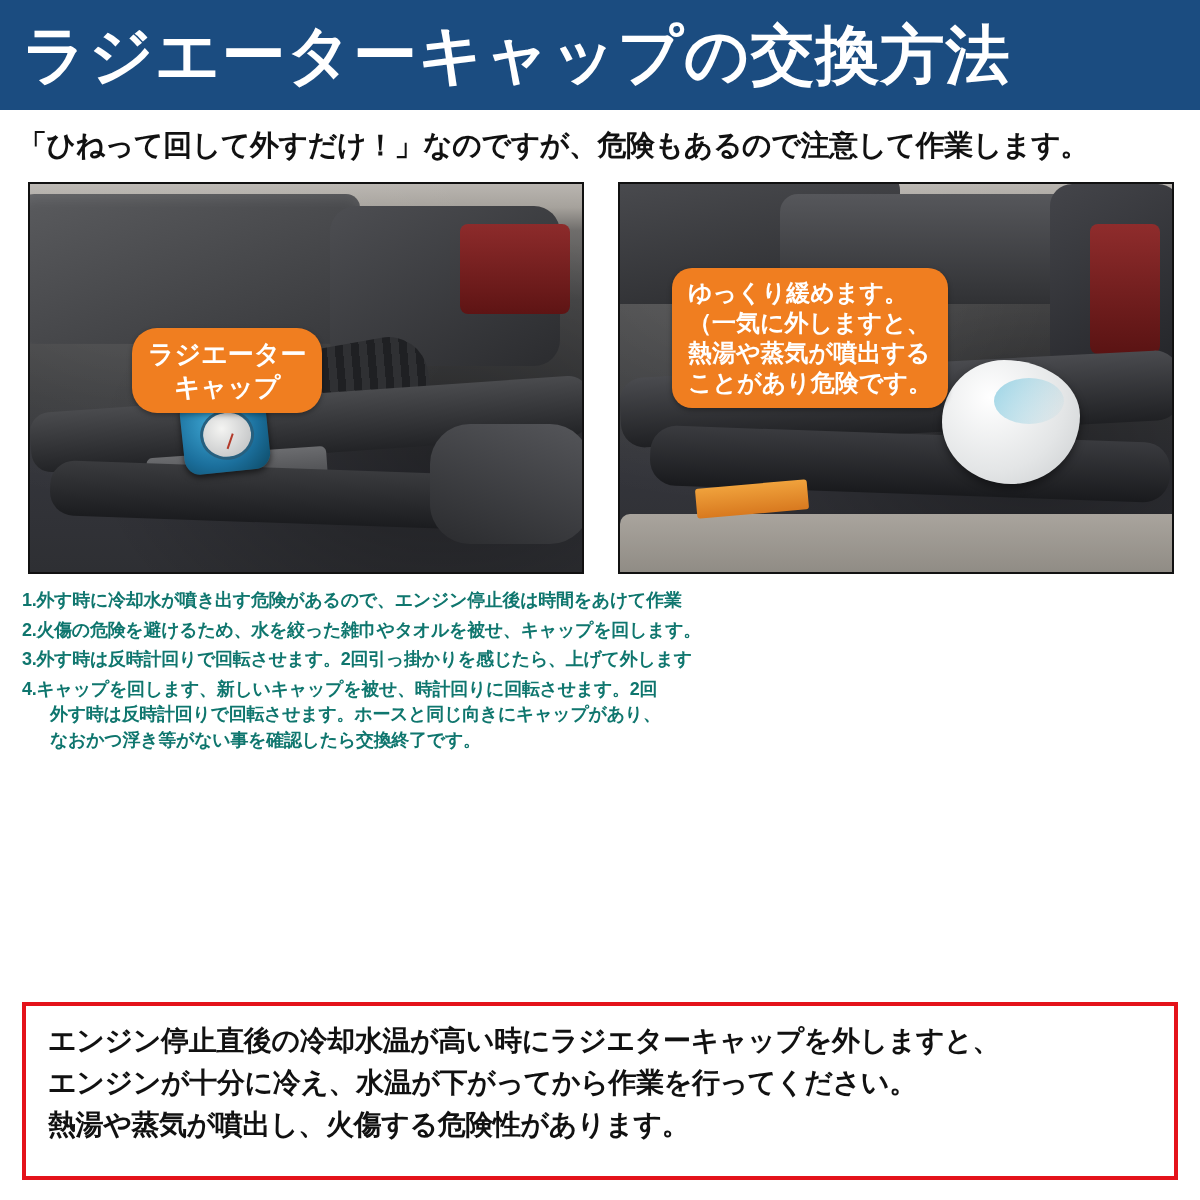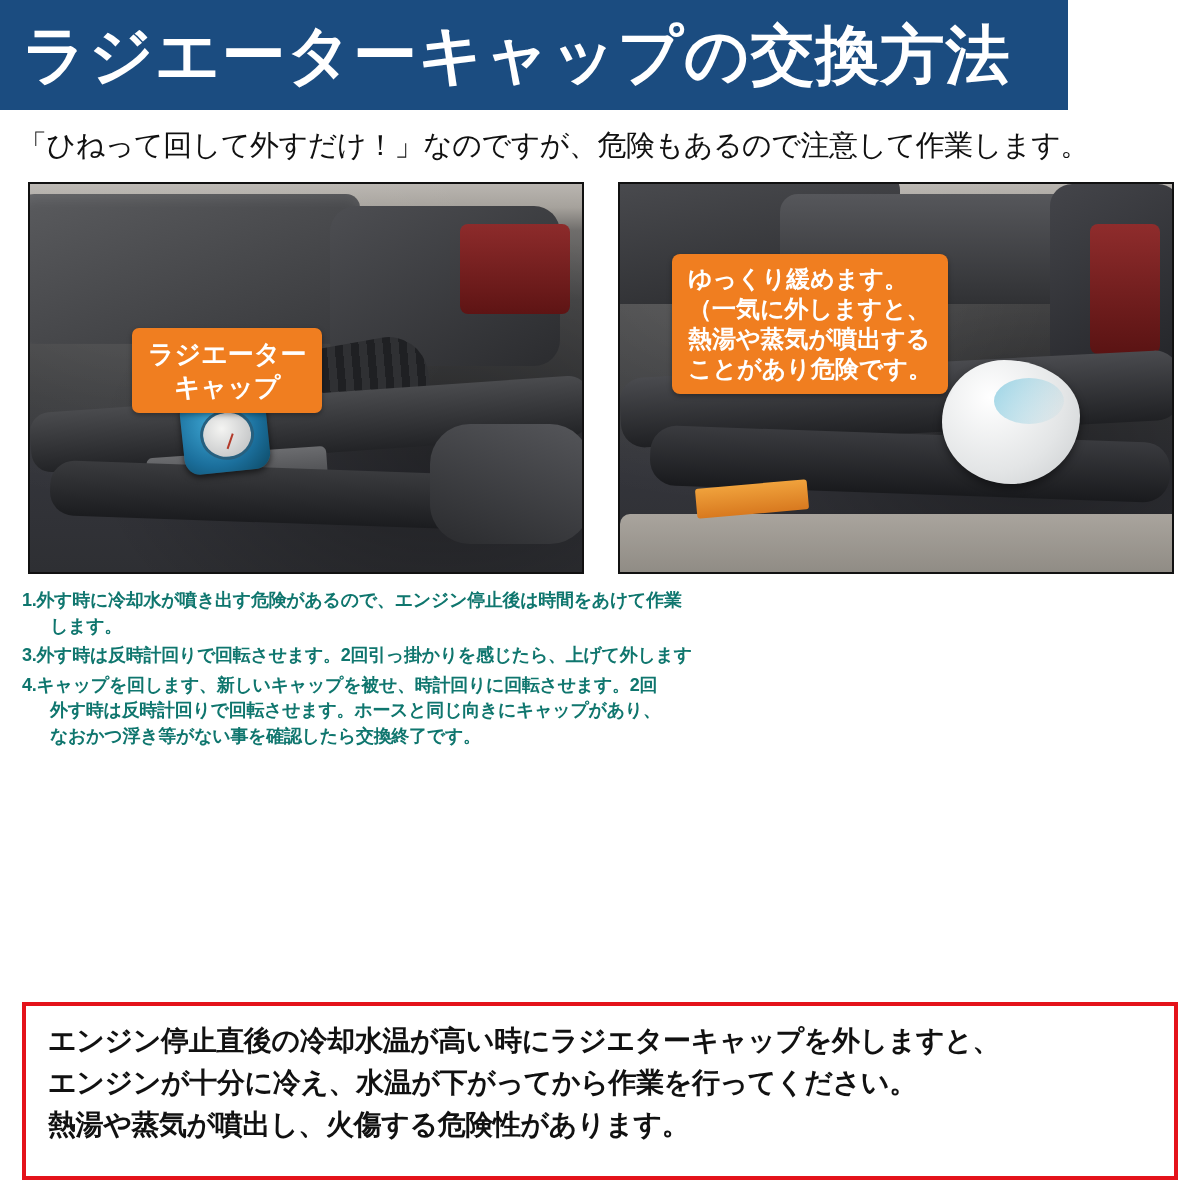--- a/index.html
+++ b/index.html
@@ -14,21 +14,21 @@
     color: #111111;
     overflow: hidden;
     position: relative;
   }
 
   
   .header-band {
     position: absolute;
     left: 0;
     top: 0;
-    width: 1068px;
+    width: 1200px;
     height: 110px;
     background: #1b4c80;
     display: flex;
     align-items: center;
     box-sizing: border-box;
     padding-left: 22px;
   }
   .header-title {
     color: #ffffff;
     font-size: 64px;
@@ -38,21 +38,21 @@
     white-space: nowrap;
   }
 
   
   .subheading {
     position: absolute;
     left: 18px;
     top: 126px;
     width: 1168px;
     font-size: 29px;
-    font-weight: normal;
+    font-weight: bold;
     color: #111111;
     white-space: nowrap;
     letter-spacing: -0.5px;
   }
 
   
   .photo-row {
     position: absolute;
     left: 28px;
     top: 182px;
@@ -177,39 +177,39 @@
     border-radius: 3px;
     transform: rotate(-5deg);
   }
 
   
   .callout {
     position: absolute;
     background: #f07e20;
     color: #ffffff;
     font-weight: bold;
-    border-radius: 7px;
+    border-radius: 25px;
     padding: 10px 16px;
     line-height: 1.25;
     box-shadow: 0 2px 5px rgba(0,0,0,0.35);
   }
   .callout-left {
     left: 102px;
     top: 144px;
     font-size: 26px;
     text-align: center;
     white-space: pre-line;
   }
   .callout-right {
     left: 52px;
-    top: 70px;
+    top: 84px;
     font-size: 24px;
     text-align: left;
     white-space: pre-line;
-    border-radius: 8px;
+    border-radius: 20px;
   }
 
   
   .steps {
     position: absolute;
     left: 22px;
     top: 588px;
     width: 1158px;
   }
   .step {
@@ -291,23 +291,25 @@
 熱湯や蒸気が噴出する
 ことがあり危険です。</div>
   </div>
 
 </div>
 
 <div class="steps">
 
   <div class="step">
     <span>1.</span><span>外す時に冷却水が噴き出す危険があるので、エンジン停止後は時間をあけて作業</span>
-    <span class="step-line-2">します。</span>
-  </div>
-
+  </div>
+
+  <div class="step">
+    <span>2.</span><span>火傷の危険を避けるため、水を絞った雑巾やタオルを被せ、キャップを回します。</span>
+  </div>
 
   <div class="step">
     <span>3.</span><span>外す時は反時計回りで回転させます。2回引っ掛かりを感じたら、上げて外します</span>
   </div>
 
   <div class="step">
     <span>4.</span><span>キャップを回します、新しいキャップを被せ、時計回りに回転させます。2回</span>
     <span class="step-line-2">外す時は反時計回りで回転させます。ホースと同じ向きにキャップがあり、</span>
     <span class="step-line-2">なおかつ浮き等がない事を確認したら交換終了です。</span>
   </div>

